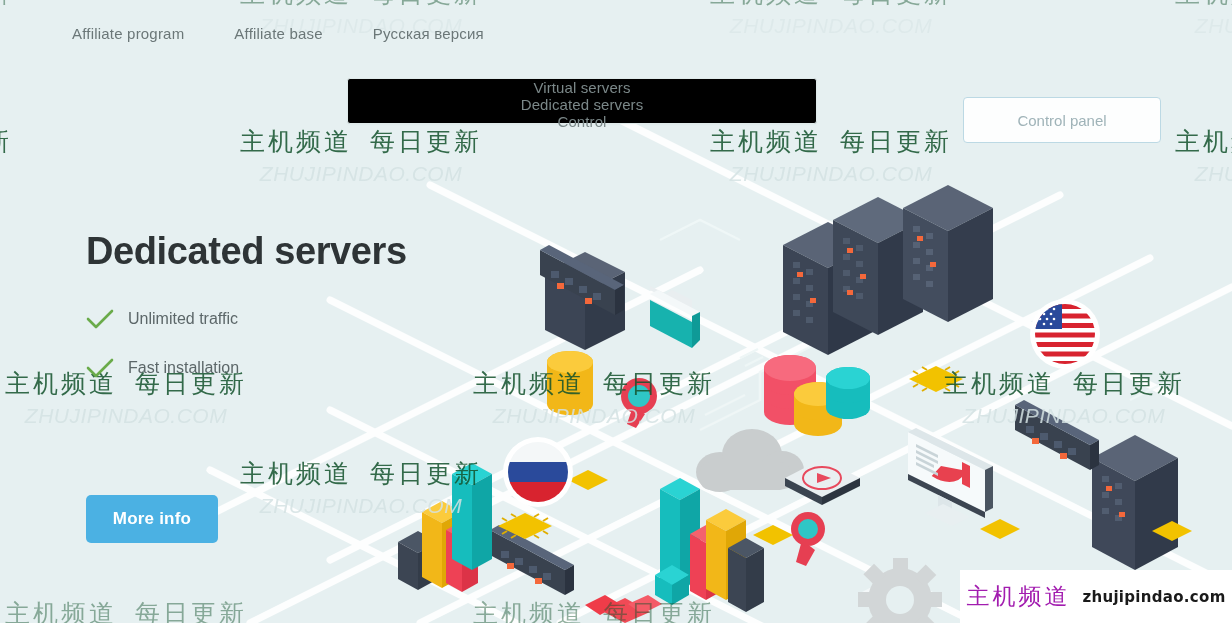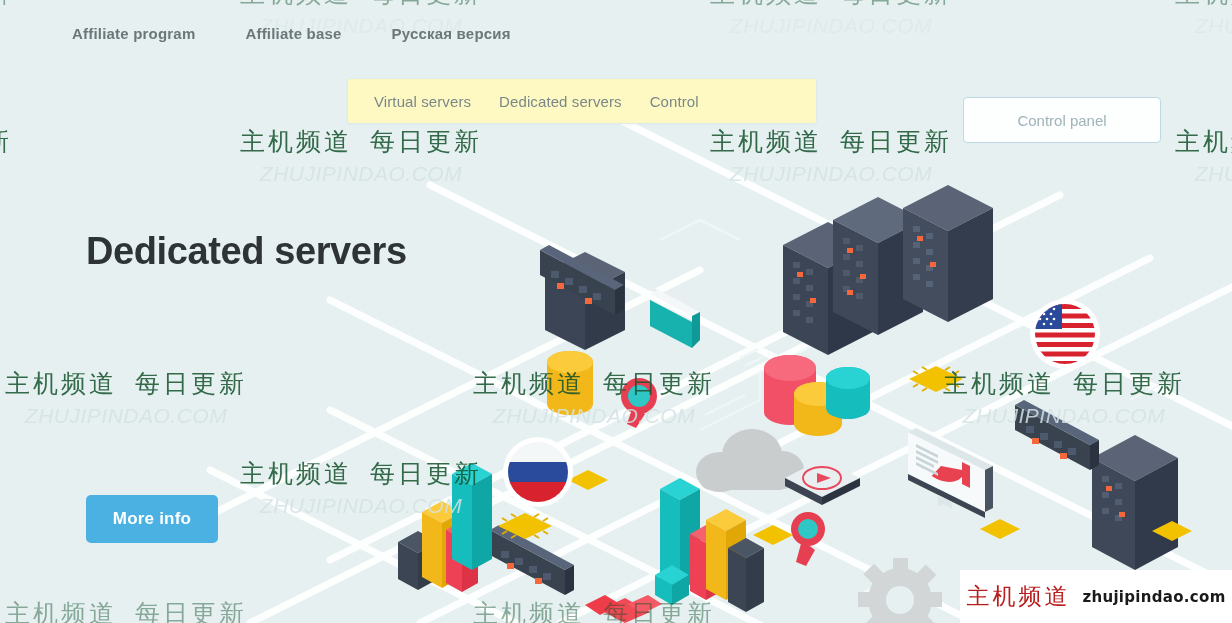--- a/index.html
+++ b/index.html
@@ -54,39 +54,40 @@
   }
   .wm.faint { opacity: .45; }
 
   
   #topnav {
     position: absolute; left: 0; top: 0;
     width: 100%; height: 66px;
     z-index: 20;
     display: flex; align-items: center;
   }
-  #topnav .links { display: flex; gap: 50px; margin-left: 72px; font-weight: bold; }
+  #topnav .links { display: flex; gap: 50px; margin-left: 72px; }
   #topnav .links a {
     font-size: 15px; color: #6b7778; text-decoration: none;
     letter-spacing: .2px;
   }
 
   #menurow {
     position: absolute; left: 0; top: 78px; width: 100%;
     z-index: 20;
   }
   #mainmenu {
     position: absolute; left: 347px; top: 0;
     width: 470px; height: 46px;
-    background: #fef9c3;
+    background: #000000;
     border: 1px solid #dfeaea;
     border-radius: 3px;
     display: flex; align-items: center;
     padding: 0 12px;
     box-shadow: 0 1px 2px rgba(120,150,150,.05);
+    flex-direction: column;
   }
   #mainmenu a {
     font-size: 15px; color: #7b8889; text-decoration: none;
     padding: 0 14px; letter-spacing: .1px;
   }
   #cpanel {
     position: absolute; left: 963px; top: 0;
     width: 198px; height: 46px;
     background: #fdfefe;
     border: 1px solid #bcd9e4;
@@ -133,21 +134,21 @@
   #wmbadge {
     position: absolute; right: 0; bottom: 0;
     width: 272px; height: 53px;
     background: #fff;
     display: flex; align-items: center; justify-content: center;
     gap: 12px;
     z-index: 40;
   }
   #wmbadge .cn {
     font-family: "DejaVu Sans", sans-serif;
-    font-size: 23px; color: #b91c1c; letter-spacing: 3px;
+    font-size: 23px; color: #a21caf; letter-spacing: 3px;
   }
   #wmbadge .en {
     font-family: "DejaVu Sans", sans-serif;
     font-size: 15px; color: #1a1a1a; font-weight: bold;
     letter-spacing: .3px;
   }
 </style>
 </head>
 <body>
 
@@ -663,20 +664,38 @@
     <div id="mainmenu">
       <a href="#">Virtual servers</a>
       <a href="#">Dedicated servers</a>
       <a href="#">Control</a>
     </div>
     <div id="cpanel">Control panel</div>
   </div>
 
   <div id="hero">
     <h1>Dedicated servers</h1>
+    <ul>
+      <li>
+        <span class="chk">
+          <svg width="28" height="22" viewBox="0 0 28 22" fill="none">
+            <path d="M2 11 L10 19 L26 3" stroke="#6aab4a" stroke-width="2.6" stroke-linecap="round" stroke-linejoin="round"></path>
+          </svg>
+        </span>
+        <span>Unlimited traffic</span>
+      </li>
+      <li>
+        <span class="chk">
+          <svg width="28" height="22" viewBox="0 0 28 22" fill="none">
+            <path d="M2 11 L10 19 L26 3" stroke="#6aab4a" stroke-width="2.6" stroke-linecap="round" stroke-linejoin="round"></path>
+          </svg>
+        </span>
+        <span>Fast installation</span>
+      </li>
+    </ul>
   </div>
 
   <button id="morebtn">More info</button>
 
   <div id="wmbadge">
     <span class="cn">主机频道</span>
     <span class="en">zhujipindao.com</span>
   </div>
 
 </div>

